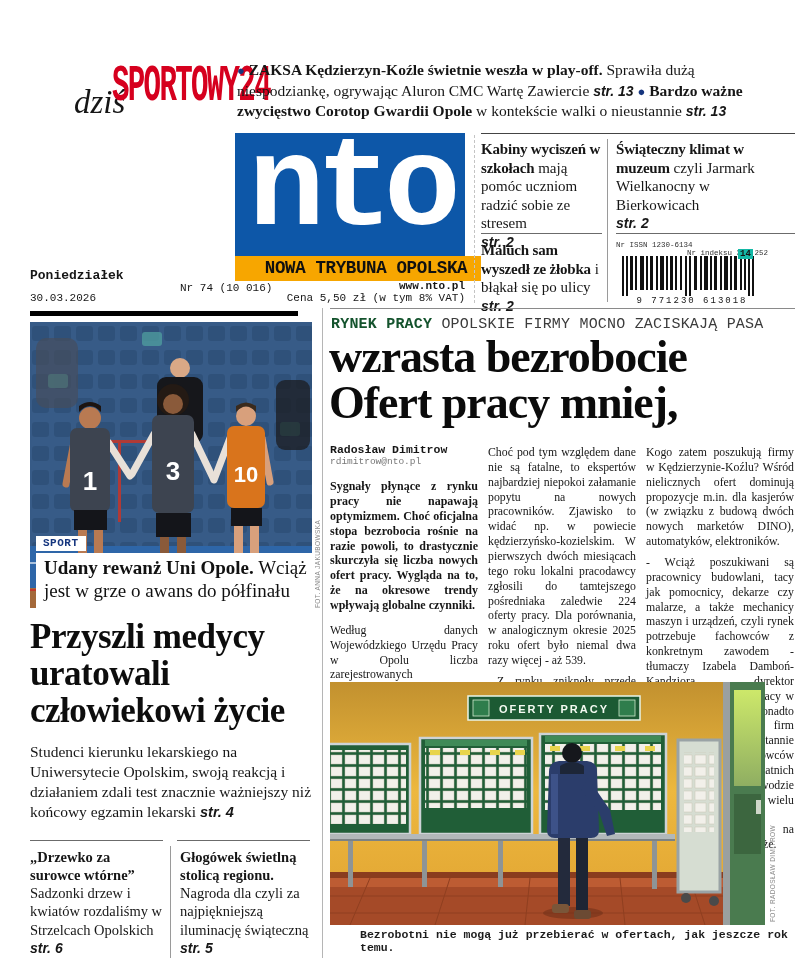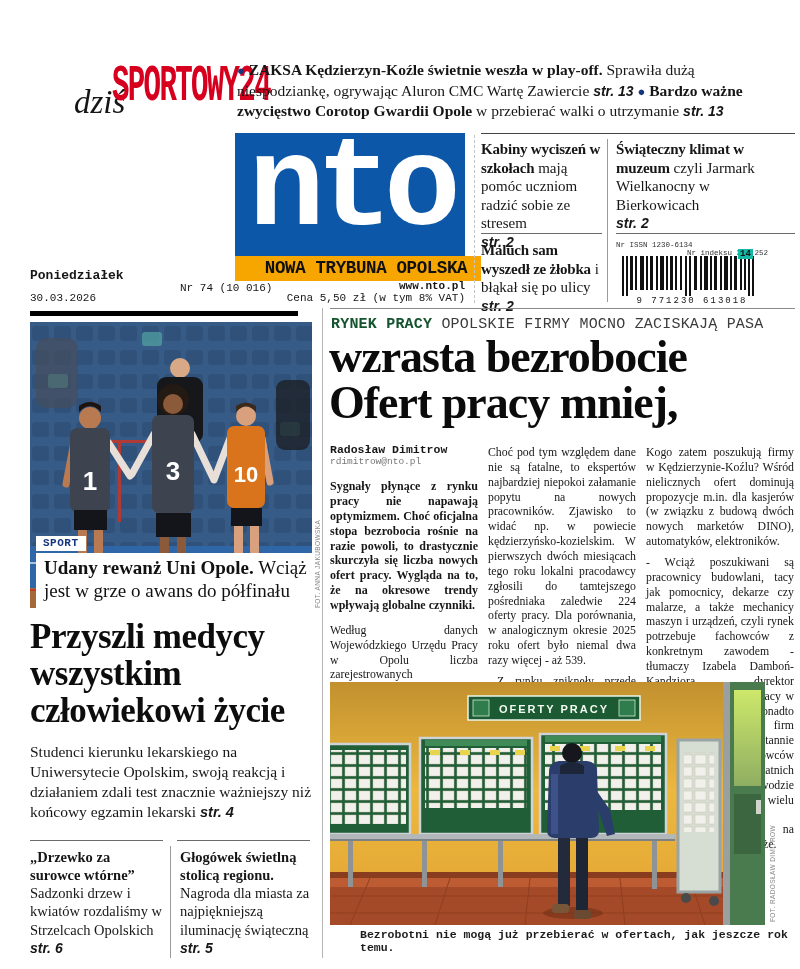--- a/index.html
+++ b/index.html
@@ -26,21 +26,21 @@
   <div class="abs" style="left:74px;top:84px;">
     <span style="font-style:italic;font-size:33px;">dziś</span>
   </div>
   <div class="abs sans" style="left:112px;top:60px;width:210px;height:60px;overflow:visible;">
     <span style="display:inline-block;font-weight:800;font-size:52px;letter-spacing:-3px;color:#d6001e;transform:scaleX(.56);transform-origin:left top;line-height:1.05;">SPORTOWY24</span>
   </div>
   <div class="abs" style="left:237px;top:60px;width:508px;font-size:15.5px;line-height:1.33;">
     <span style="color:#15357e;font-size:13px;">●</span>
     <b>ZAKSA Kędzierzyn-Koźle świetnie weszła w play-off.</b><span> Sprawiła dużą niespodziankę, ogrywając Aluron CMC Wartę Zawiercie </span><span class="pg" style="font-size:14px;">str. 13</span>
     <span style="color:#15357e;font-size:13px;">●</span>
-    <b>Bardzo ważne zwycięstwo Corotop Gwardii Opole</b><span> w przebierać walki o utrzymanie </span><span class="pg" style="font-size:14px;">str. 13</span>
+    <b>Bardzo ważne zwycięstwo Corotop Gwardii Opole</b><span> w kontekście walki o nieustannie </span><span class="pg" style="font-size:14px;">str. 13</span>
   </div>
 
   <div class="abs" style="left:235px;top:133px;width:230px;height:123px;background:#0d57a8;overflow:hidden;text-align:center;">
     <span class="sans" style="display:inline-block;font-weight:bold;font-size:128px;line-height:110px;letter-spacing:-9px;color:#fff;margin-top:2px;">nto</span>
   </div>
   <div class="abs sans" style="left:235px;top:256px;width:230px;height:25px;background:#f7a600;text-align:center;padding-left:16px;">
     <span style="display:inline-block;font-weight:800;font-size:19px;line-height:25px;letter-spacing:-0.4px;transform:scaleX(.92);color:#101010;">NOWA TRYBUNA OPOLSKA</span>
   </div>
   <div class="abs sans" style="left:30px;top:268px;font-size:13px;font-weight:bold;">Poniedziałek</div>
   <div class="abs sans" style="left:30px;top:292px;font-size:11px;">30.03.2026</div>
@@ -187,37 +187,37 @@
     
     <div class="abs sans" style="left:6px;top:214px;background:#fff;padding:1px 7px 2px 7px;font-size:11px;font-weight:bold;color:#15357e;letter-spacing:.5px;">SPORT</div>
     <div class="abs" style="left:6px;top:231px;width:268px;background:#fff;padding:3px 8px 5px 8px;font-size:19px;line-height:1.22;color:#111;">
       <b>Udany rewanż Uni Opole.</b><span> Wciąż jest w grze o awans do półfinału </span><span class="pg" style="font-size:17px;">str. 13</span>
     </div>
   </div>
   <span class="abs credit" style="left:314px;top:608px;">FOT. ANNA JAKUBOWSKA</span>
 
   <div class="abs" style="left:30px;top:618px;width:300px;font-weight:bold;font-size:35px;line-height:1.06;letter-spacing:-0.5px;color:#0d0d0d;">
     <div>Przyszli medycy</div>
-    <div>wszystkim</div>
+    <div>uratowali</div>
     <div>człowiekowi życie</div>
   </div>
   <div class="abs" style="left:30px;top:742px;width:300px;font-size:15.5px;line-height:1.3;">
     <span>Studenci kierunku lekarskiego na Uniwersytecie Opolskim, swoją reakcją i działaniem zdali test znacznie ważniejszy niż końcowy egzamin lekarski </span><span class="pg" style="font-size:14.5px;">str. 4</span>
   </div>
 
   <div class="abs rule" style="left:30px;top:840px;width:133px;"></div>
   <div class="abs rule" style="left:177px;top:840px;width:133px;"></div>
   <div class="abs vrule" style="left:170px;top:846px;height:112px;"></div>
 
   <div class="abs" style="left:30px;top:848px;width:134px;font-size:14.5px;line-height:1.25;">
     <b>„Drzewko za surowce wtórne”</b><span> Sadzonki drzew i kwiatów rozdaliśmy w Strzelcach Opolskich</span><br>
     <span class="pg" style="font-size:14px;">str. 6</span>
   </div>
   <div class="abs" style="left:180px;top:848px;width:132px;font-size:14.5px;line-height:1.25;">
-    <b>Głogówek świetlną stolicą regionu.</b><span> Nagroda dla miasta za najpiękniejszą iluminację świąteczną</span><br>
+    <b>Głogówek świetlną stolicą regionu.</b><span> Nagroda dla czyli za najpiękniejszą iluminację świąteczną</span><br>
     <span class="pg" style="font-size:14px;">str. 5</span>
   </div>
 
   <div class="abs sans" style="left:331px;top:316px;font-size:15px;letter-spacing:.2px;">
     <b style="color:#14532d;text-align:right;">RYNEK PRACY</b><span style="color:#3c3c3c;"> OPOLSKIE FIRMY MOCNO ZACISKAJĄ PASA</span>
   </div>
   <div class="abs" style="left:329px;top:334px;width:470px;font-weight:bold;font-size:46px;line-height:1.0;letter-spacing:-1px;color:#0b0b0b;">
     <div>wzrasta bezrobocie</div>
     <div>Ofert pracy mniej,</div>
   </div>

